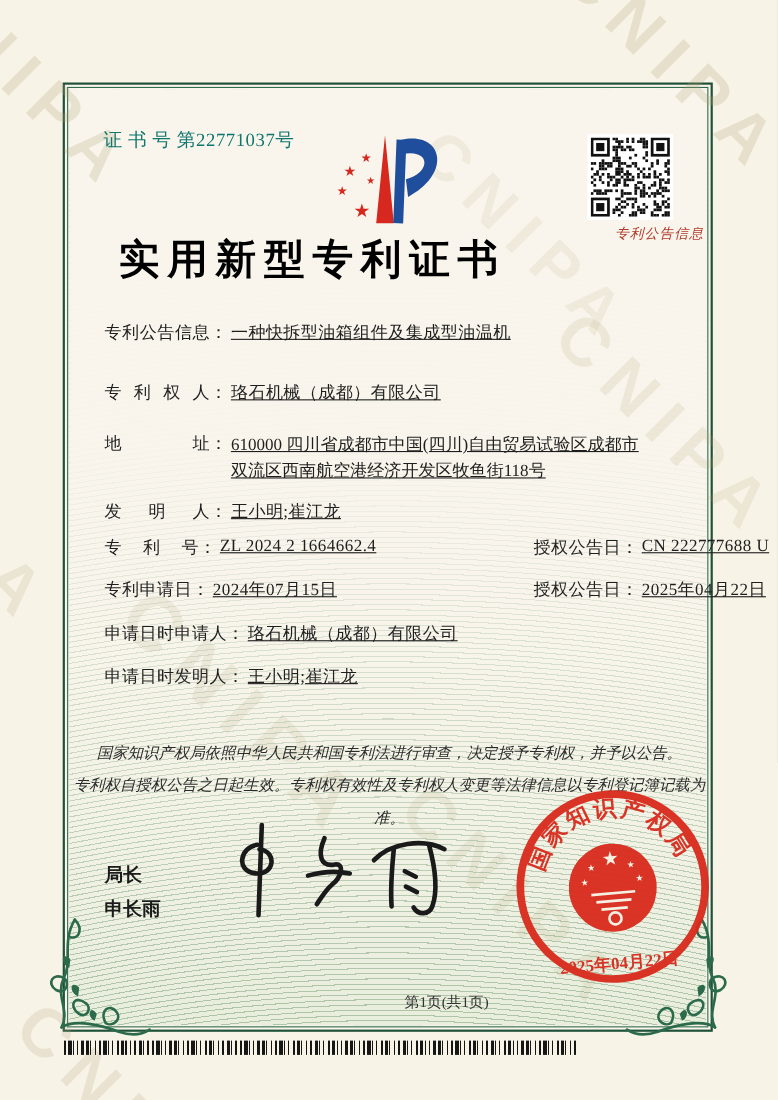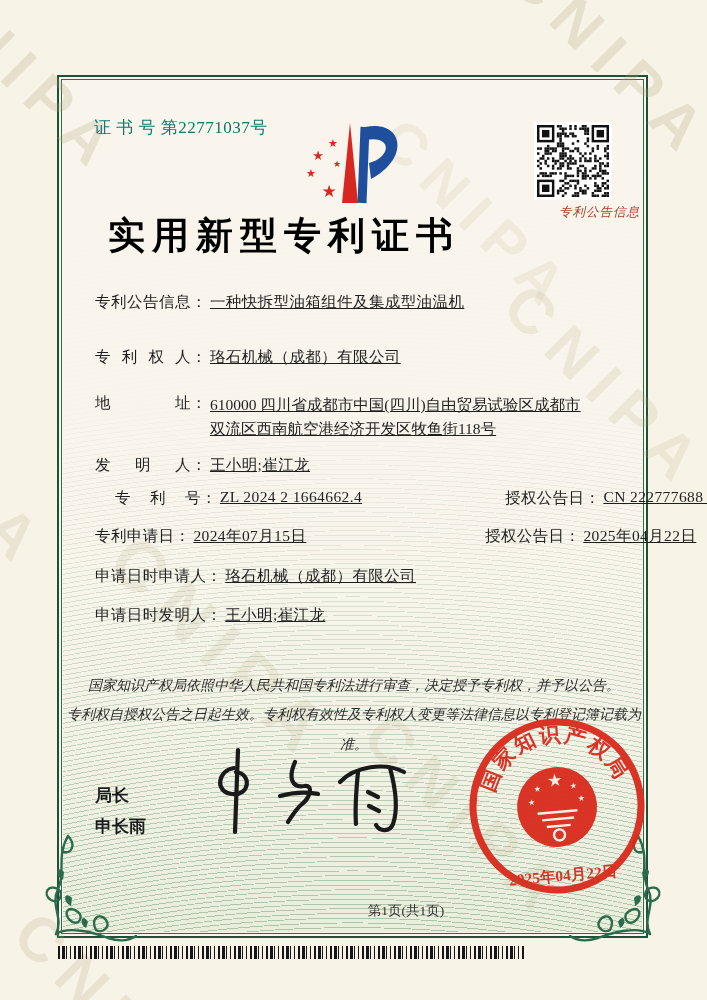--- a/index.html
+++ b/index.html
@@ -367,21 +367,21 @@
     </div>
     <div class="row" style="top:347px;">
       <span class="lbl w6">专利权人</span><span>：</span><span class="val">珞石机械（成都）有限公司</span>
     </div>
     <div class="row" style="top:393px;">
       <span class="lbl w6">地址</span><span>：</span><span class="val val-addr">610000 四川省成都市中国(四川)自由贸易试验区成都市双流区西南航空港经济开发区牧鱼街118号</span>
     </div>
     <div class="row" style="top:455px;">
       <span class="lbl w6">发明人</span><span>：</span><span class="val">王小明;崔江龙</span>
     </div>
-    <div class="row" style="top:488px;width:555px;margin-left:20px;">
+    <div class="row" style="top:488px;width:555px;">
       <span class="lbl w55">专利号</span><span>：</span><span class="val">ZL 2024 2 1664662.4</span>
       <span class="rcol">
         <span>授权公告日</span><span>：</span><span class="val">CN 222777688 U</span>
       </span>
     </div>
     <div class="row" style="top:526px;width:555px;">
       <span>专利申请日</span><span>：</span><span class="val">2024年07月15日</span>
       <span class="rcol">
         <span>授权公告日</span><span>：</span><span class="val">2025年04月22日</span>
       </span>

